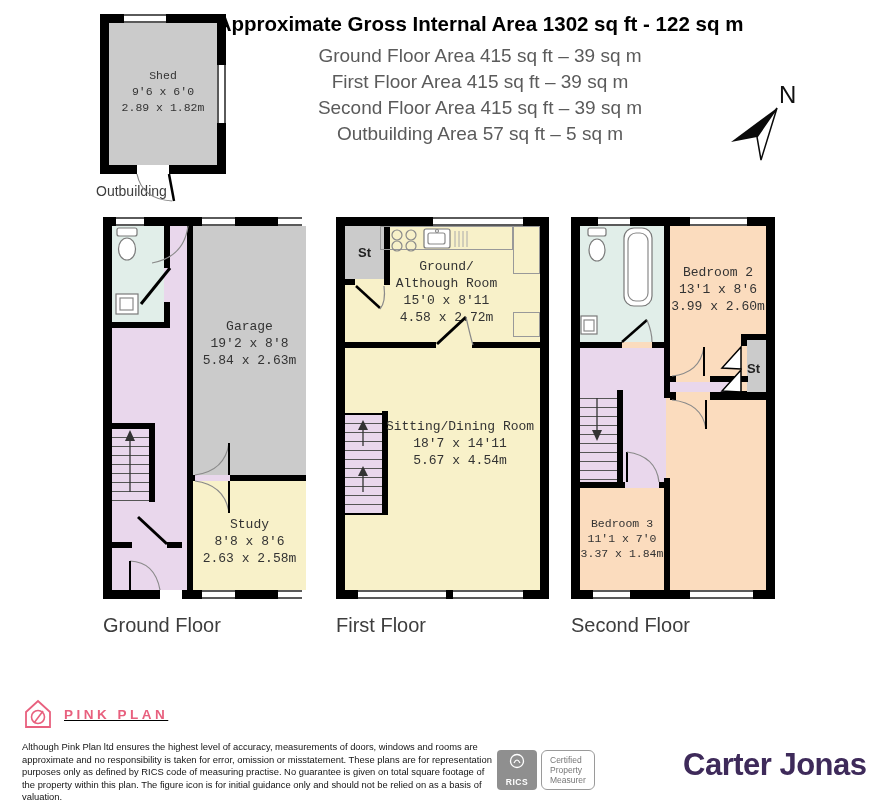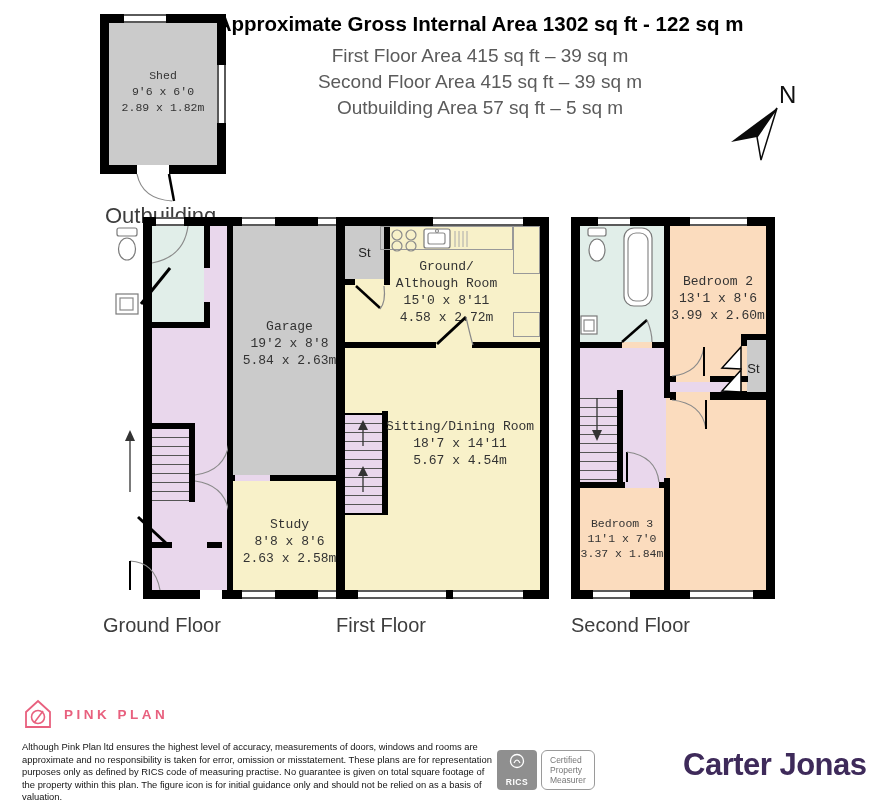--- a/index.html
+++ b/index.html
@@ -14,56 +14,57 @@
        border-bottom:2px solid #5a5a5a;box-sizing:border-box;}
   .win-v{position:absolute;width:9px;background:#fff;border-left:2px solid #5a5a5a;
        border-right:2px solid #5a5a5a;box-sizing:border-box;}
   .gap{position:absolute;height:9px;background:#fff;}
   .counter{position:absolute;border:1px solid #999;box-sizing:border-box;}
   .stairs{position:absolute;background:repeating-linear-gradient(to bottom,#E9D7EC 0 8px,#555 8px 9px);}
   .rlabel{position:absolute;text-align:center;color:#333;font-size:13px;line-height:17px;font-family:Liberation Mono, monospace;}
   .rlabel span{display:block;}
   .rlabel.small{font-size:11.5px;line-height:15px;}
   .stlabel{position:absolute;display:flex;align-items:center;justify-content:center;
-           color:#222;font-size:13px;font-weight:400;}
+           color:#222;font-size:13px;font-weight:700;}
   .floor-label{position:absolute;font-size:20px;color:#3d3d3d;}
   
   .header{position:absolute;left:130px;top:12px;width:700px;text-align:center;}
   .header-title{font-size:20.5px;font-weight:bold;color:#000;margin-bottom:7px;}
   .header-line{font-size:19px;color:#5b5b5b;line-height:26px;}
   
   .overlay{position:absolute;left:0;top:0;pointer-events:none;}
   .overlay path.arc{fill:none;stroke:#8a8a8a;stroke-width:1.2;}
   .overlay .leaf{stroke:#000;}
   .overlay .fixture{fill:#fff;stroke:#7a7a7a;stroke-width:1.2;}
   .overlay .fixture2{fill:none;stroke:#8a8a8a;stroke-width:1.2;}
   .overlay .arrow{stroke:#333;stroke-width:1.3;}
   .overlay .ahead{fill:#333;stroke:none;}
   
-  .brand{position:absolute;left:22px;top:698px;display:flex;align-items:center;}
+  .brand{position:absolute;left:22px;top:698px;display:flex;align-items:center;text-decoration:underline;}
   .brand-text{margin-left:10px;color:#E8607E;font-size:13.5px;letter-spacing:3.5px;font-weight:bold;}
   .disclaimer{position:absolute;left:22px;top:741px;width:470px;font-size:9.4px;
               line-height:12.6px;color:#141414;}
   .rics{position:absolute;left:497px;top:750px;display:flex;align-items:stretch;}
   .rics-square{width:40px;height:40px;background:#8f8f8f;border-radius:4px;display:flex;
                flex-direction:column;align-items:center;justify-content:center;}
   .rics-abbr{color:#fff;font-size:8.5px;font-weight:bold;letter-spacing:.5px;margin-top:8px;}
   .rics-label{margin-left:4px;border:1.5px solid #9a9a9a;border-radius:6px;padding:3px 8px;
               display:flex;flex-direction:column;justify-content:center;}
   .rics-label span{font-size:8.5px;line-height:10px;color:#777;}
   .agent{position:absolute;left:683px;top:747px;font-size:31px;font-weight:bold;
          color:#3E2A5A;letter-spacing:-0.5px;}
 </style>
 </head>
 <body>
 
 <div class="page">
 
   <div class="header">
     <div class="header-title">Approximate Gross Internal Area 1302 sq ft - 122 sq m</div>
+    <div class="header-line">Ground Floor Area 415 sq ft – 39 sq m</div>
     <div class="header-line">First Floor Area 415 sq ft – 39 sq m</div>
     <div class="header-line">Second Floor Area 415 sq ft – 39 sq m</div>
     <div class="header-line">Outbuilding Area 57 sq ft – 5 sq m</div>
   </div>
 
   <svg class="abs" style="left:725px;top:80px;" width="85" height="90" viewBox="0 0 85 90">
     <polygon points="52,28 6,62 32,57" fill="#0a0a0a"></polygon>
     <polygon points="52,28 32,57 36,80" fill="#fff" stroke="#0a0a0a" stroke-width="1.5"></polygon>
     <text x="54" y="23" font-size="24" fill="#111" font-family="Liberation Sans, sans-serif">N</text>
   </svg>
@@ -71,23 +72,23 @@
   <div class="plan" id="shed-plan" style="left:100px;top:14px;width:126px;height:160px;background:#CBCBCB;">
     <div class="win" style="left:15px;top:-9px;width:42px;"></div>
     <div class="win-v" style="right:-9px;top:42px;height:58px;"></div>
     <div class="gap" style="left:28px;bottom:-9px;width:32px;"></div>
     <div class="rlabel" style="left:0;top:45px;width:108px;font-size:11.5px;line-height:16px;">
       <span>Shed</span>
       <span>9'6 x 6'0</span>
       <span>2.89 x 1.82m</span>
     </div>
   </div>
-  <div class="floor-label" style="left:105px;top:183px;font-size:22px;margin-top:20px;">Outbuilding</div>
-
-  <div class="plan" id="ground-plan" style="left:103px;top:217px;width:184px;height:382px;background:#E9D7EC;margin-left:40px;">
+  <div class="floor-label" style="left:96px;top:183px;font-size:14px;">Outbuilding</div>
+
+  <div class="plan" id="ground-plan" style="left:103px;top:217px;width:184px;height:382px;background:#E9D7EC;">
 
     <div class="room" style="left:0;top:0;width:52px;height:96px;background:#E1EEE9;"></div>
     <div class="room" style="left:81px;top:0;width:113px;height:249px;background:#CBCBCB;"></div>
     <div class="room" style="left:81px;top:255px;width:113px;height:109px;background:#F8F1C9;"></div>
 
     <div class="wall" style="left:52px;top:0;width:6px;height:42px;"></div>
     <div class="wall" style="left:52px;top:76px;width:6px;height:20px;"></div>
     <div class="wall" style="left:0;top:96px;width:58px;height:6px;"></div>
     <div class="wall" style="left:75px;top:0;width:6px;height:249px;"></div>
     <div class="wall" style="left:75px;top:249px;width:8px;height:6px;"></div>
@@ -171,21 +172,21 @@
     <div class="wall" style="left:37px;top:256px;width:8px;height:6px;"></div>
     <div class="wall" style="left:79px;top:256px;width:5px;height:6px;"></div>
     <div class="wall" style="left:84px;top:252px;width:6px;height:112px;"></div>
 
     <div class="win" style="left:18px;top:-9px;width:32px;"></div>
     <div class="win" style="left:110px;top:-9px;width:57px;"></div>
     <div class="win" style="left:13px;bottom:-9px;width:37px;"></div>
     <div class="win" style="left:110px;bottom:-9px;width:63px;"></div>
 
     <div class="stlabel" style="left:161px;top:114px;width:25px;height:57px;">St</div>
-    <div class="rlabel" style="left:90px;top:47px;width:96px;">
+    <div class="rlabel" style="left:90px;top:38px;width:96px;">
       <span>Bedroom 2</span>
       <span>13'1 x 8'6</span>
       <span>3.99 x 2.60m</span>
     </div>
     <div class="rlabel small" style="left:0;top:290px;width:84px;">
       <span>Bedroom 3</span>
       <span>11'1 x 7'0</span>
       <span>3.37 x 1.84m</span>
     </div>
   </div>

